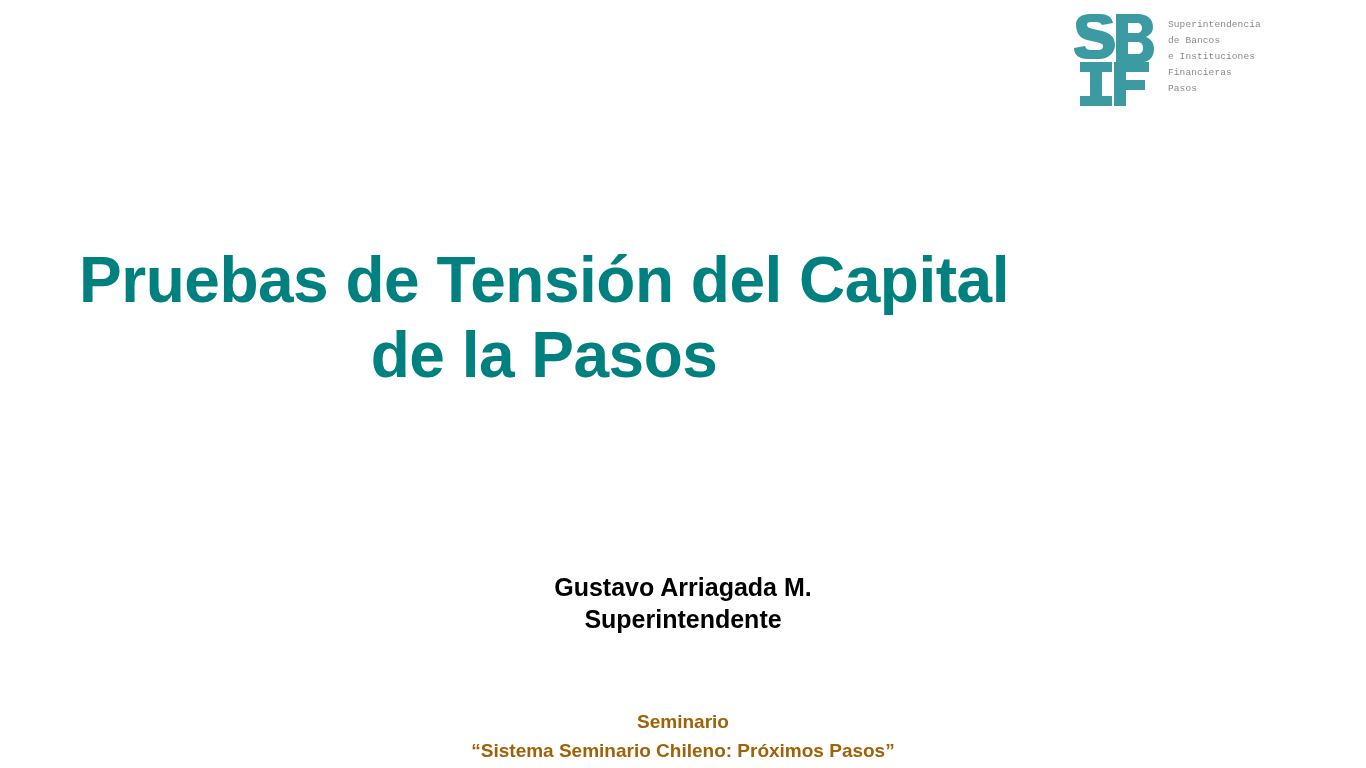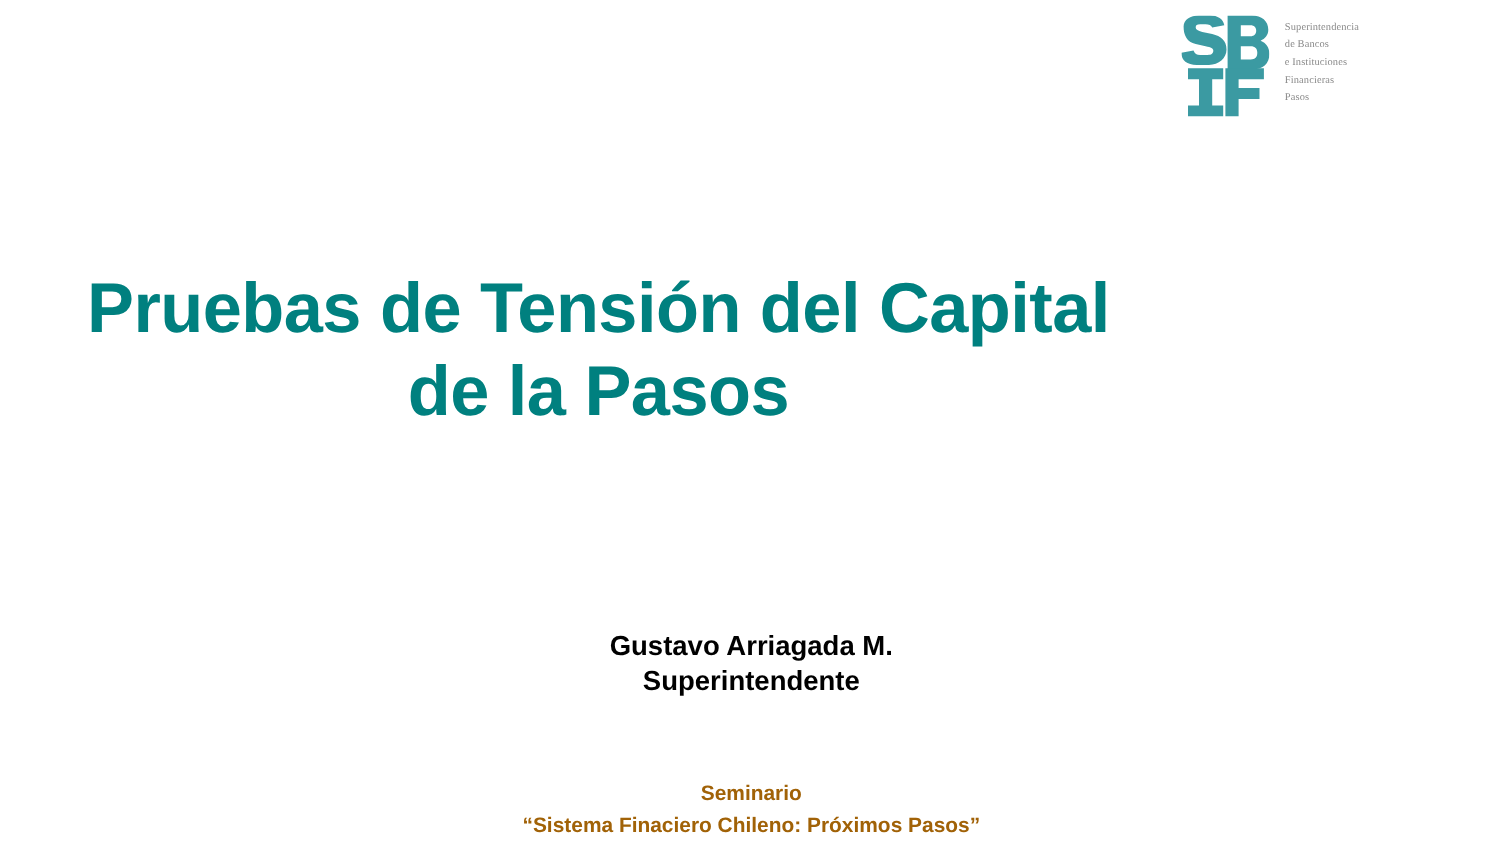--- a/index.html
+++ b/index.html
@@ -36,21 +36,21 @@
 
   #logo-mark {
     width: 80px;
     height: 92px;
     flex: 0 0 auto;
     display: block;
   }
 
   #logo-wordmark {
     padding-top: 3px;
-    font-family: Liberation Serif, serif;
+    font-family: Liberation Mono, monospace;
     font-size: 9.5px;
     line-height: 16px;
     color: #8a8a8a;
     letter-spacing: 0.1px;
     white-space: nowrap;
   }
   #logo-wordmark div { display: block; }
 
   
   #title-area {
@@ -142,16 +142,16 @@
     <span class="title-line">de la Pasos</span>
   </div>
 
   <div id="presenter-area">
     <span class="presenter-line">Gustavo Arriagada M.</span>
     <span class="presenter-line">Superintendente</span>
   </div>
 
   <div id="seminar-area">
     <span class="seminar-line">Seminario</span>
-    <span class="seminar-line">“Sistema Finaciero Chileno: Próximos Pasos”</span>
+    <span class="seminar-line">“Sistema Seminario Chileno: Próximos Pasos”</span>
   </div>
 
 </div>
 
 </body></html>

